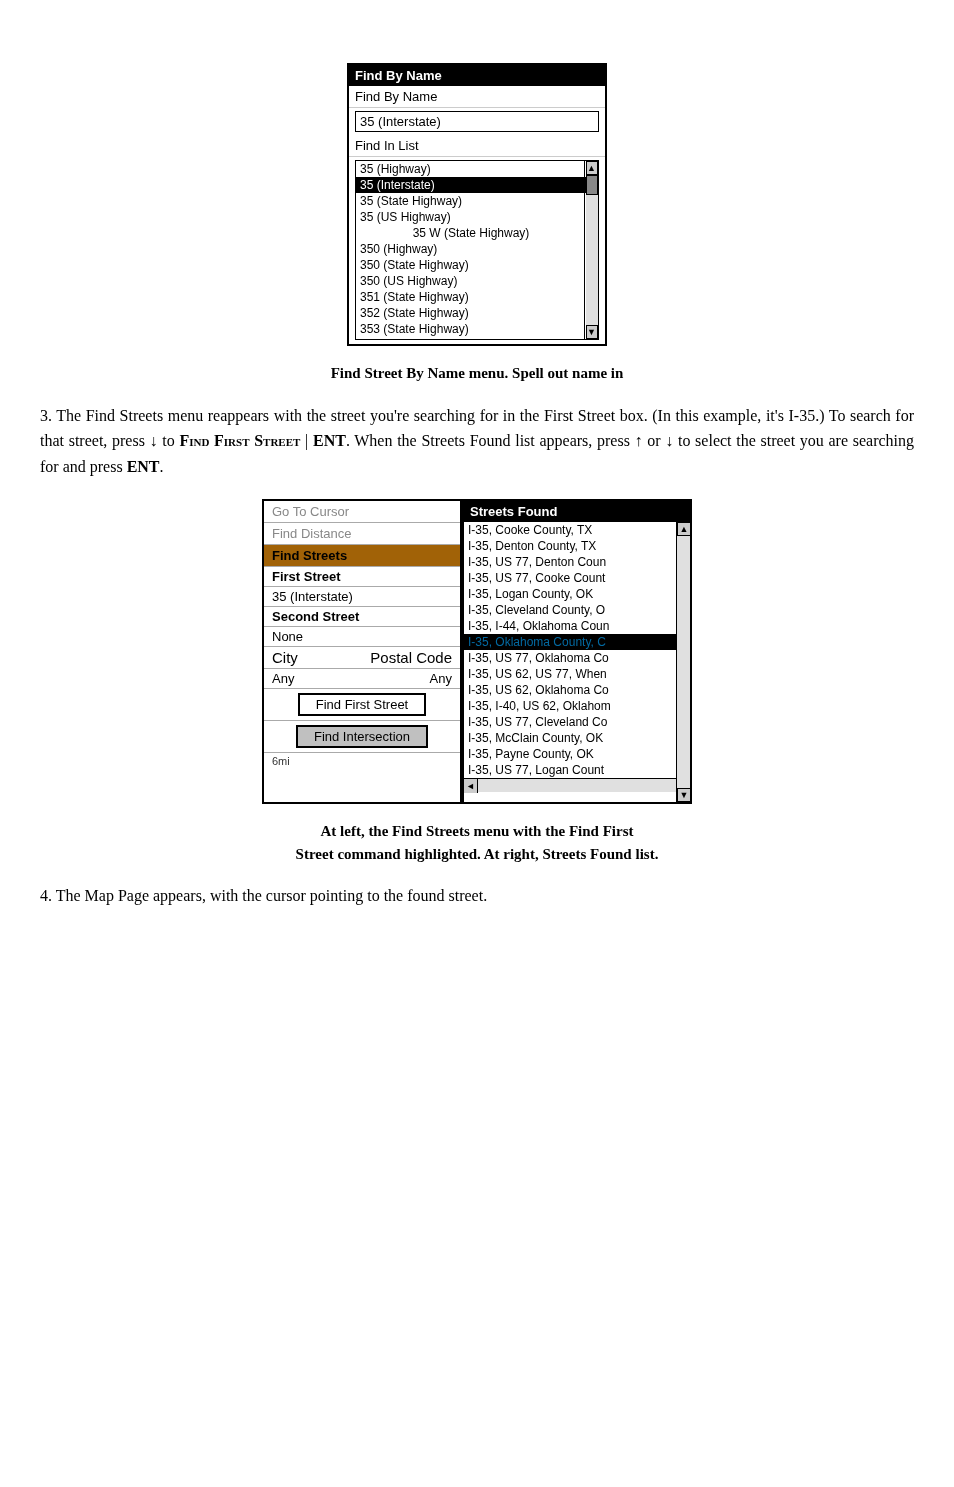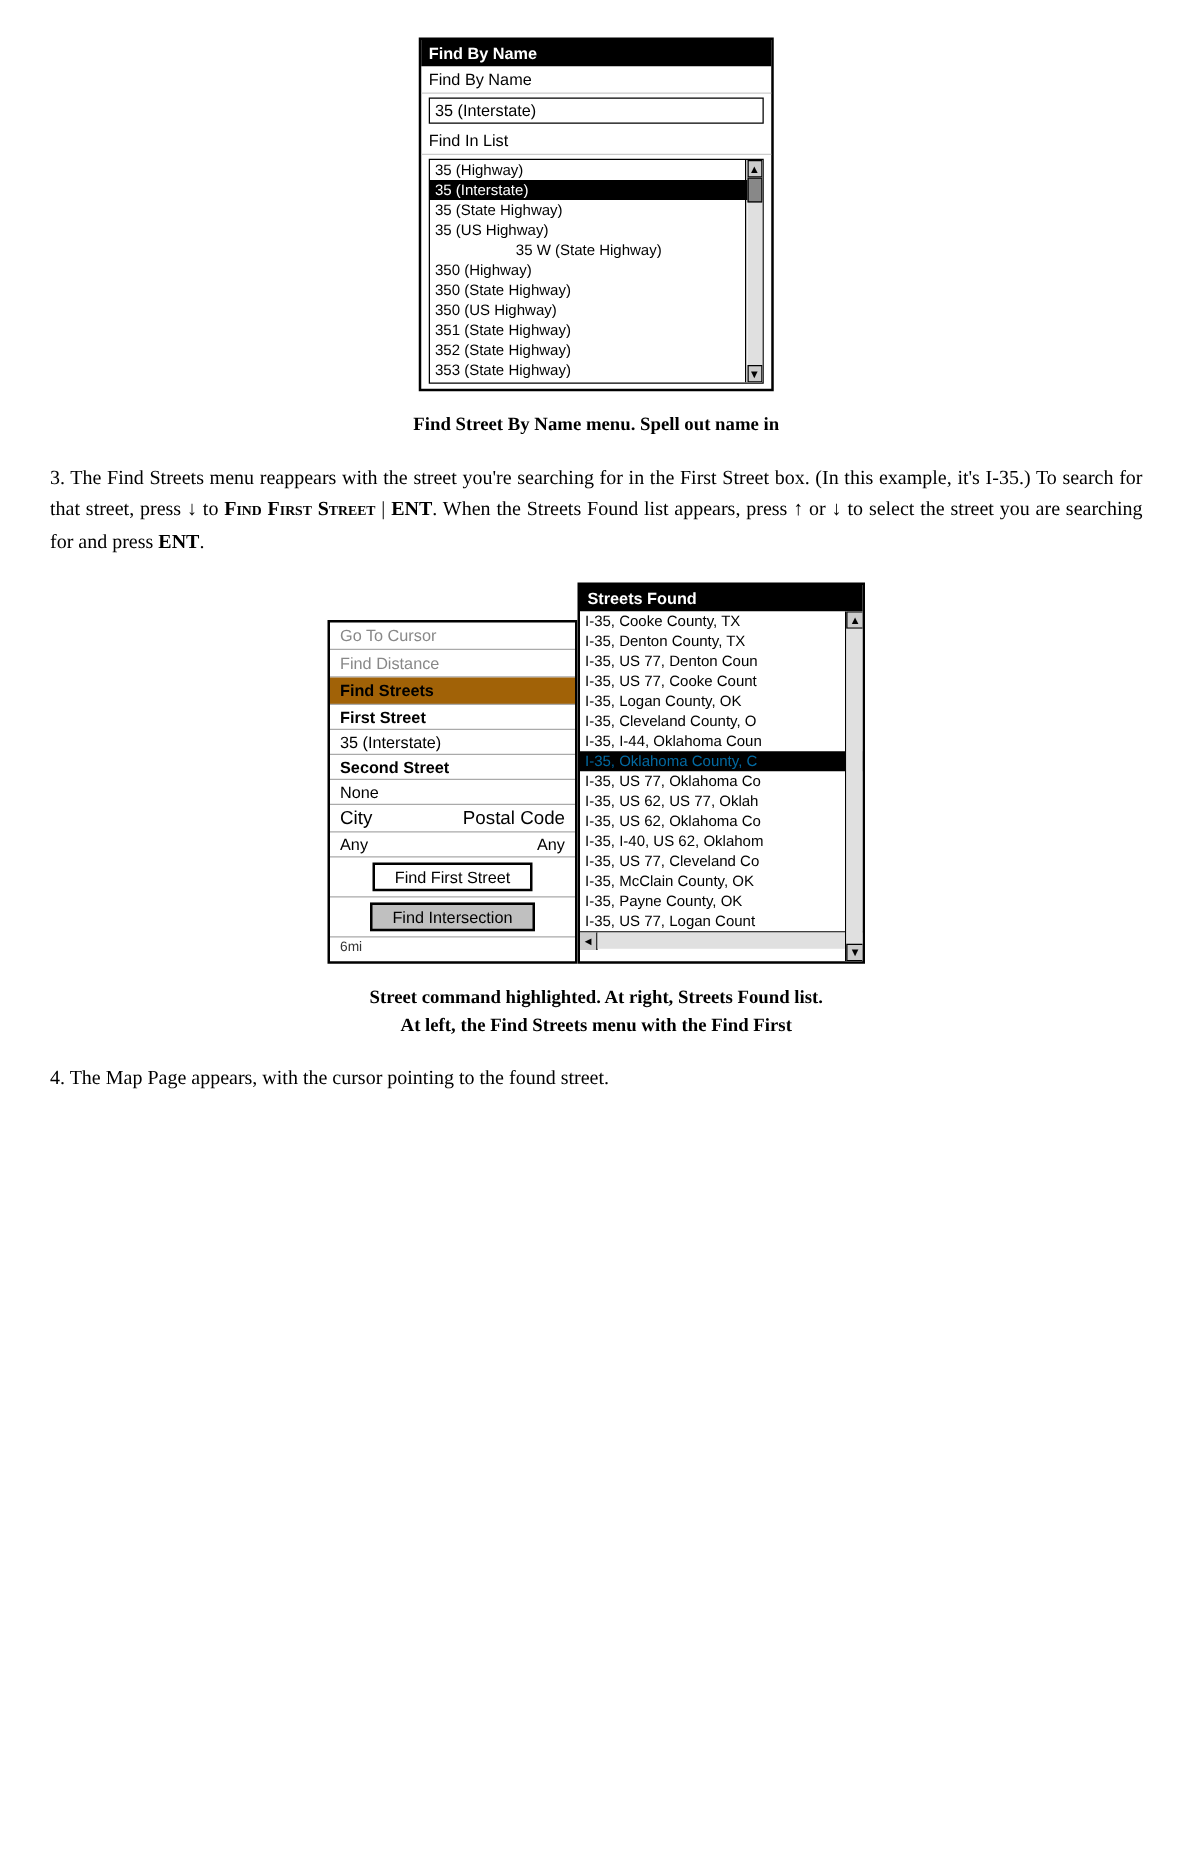--- a/index.html
+++ b/index.html
@@ -20,24 +20,25 @@
 
     
     .screenshot-container {
       display: flex;
       justify-content: center;
       margin-bottom: 16px;
     }
 
     .find-by-name-box {
       border: 2px solid #000;
-      width: 284px;
+      width: 260px;
       background: #fff;
       font-family: Arial, sans-serif;
       font-size: 13px;
+      margin-top: 33px;
     }
 
     .find-by-name-title {
       background: #000;
       color: #fff;
       padding: 3px 6px;
       font-weight: bold;
     }
 
     .find-by-name-row {
@@ -163,21 +164,20 @@
       gap: 0;
     }
 
     
     .find-streets-menu {
       width: 200px;
       border: 2px solid #000;
       background: #fff;
       font-family: Arial, sans-serif;
       font-size: 13px;
-      margin-top: 30px;
     }
 
     .menu-row {
       padding: 3px 8px;
       border-bottom: 1px solid #aaa;
     }
 
     .menu-row.greyed {
       color: #888;
     }
@@ -425,21 +425,21 @@
 
         <div class="street-item" style="padding-right: 16px;">I-35, Cooke County, TX</div>
             <div class="street-item" style="padding-right: 16px;">I-35, Denton County, TX</div>
             <div class="street-item" style="padding-right: 16px;">I-35, US 77, Denton Coun</div>
             <div class="street-item" style="padding-right: 16px;">I-35, US 77, Cooke Count</div>
             <div class="street-item" style="padding-right: 16px;">I-35, Logan County, OK</div>
             <div class="street-item" style="padding-right: 16px;">I-35, Cleveland County, O</div>
             <div class="street-item" style="padding-right: 16px;">I-35, I-44, Oklahoma Coun</div>
             <div class="street-item selected" style="padding-right: 16px;">I-35, Oklahoma County, C</div>
             <div class="street-item" style="padding-right: 16px;">I-35, US 77, Oklahoma Co</div>
-            <div class="street-item" style="padding-right: 16px;">I-35, US 62, US 77, Oklah</div>
+            <div class="street-item" style="padding-right: 16px;">I-35, US 62, US 77, When</div>
             <div class="street-item" style="padding-right: 16px;">I-35, US 62, Oklahoma Co</div>
             <div class="street-item" style="padding-right: 16px;">I-35, I-40, US 62, Oklahom</div>
             <div class="street-item" style="padding-right: 16px;">I-35, US 77, Cleveland Co</div>
             <div class="street-item" style="padding-right: 16px;">I-35, McClain County, OK</div>
             <div class="street-item" style="padding-right: 16px;">I-35, Payne County, OK</div>
             <div class="street-item" style="padding-right: 16px;">I-35, US 77, Logan Count</div>
           </div>
         <div class="streets-scrollbar">
           <div class="scroll-arrow-up" style="background:#ccc;border:1px solid #000;width:14px;height:14px;display:flex;align-items:center;justify-content:center;font-size:9px;">▲</div>
           <div style="flex:1;background:#e0e0e0;"></div>
@@ -448,19 +448,19 @@
         <div class="bottom-scrollbar">
           <div class="h-scroll-arrow">◄</div>
           <div class="h-scroll-track"></div>
           <div class="h-scroll-right">►</div>
         </div>
       </div>
     </div>
   </div>
 
   <div class="caption">
+    <div>At left, the Find Streets menu with the Find First</div>
     <div>Street command highlighted. At right, Streets Found list.</div>
-    <div>At left, the Find Streets menu with the Find First</div>
   </div>
 
   <p class="body-text">4. The Map Page appears, with the cursor pointing to the found street.</p>
 
 </div>
 
 </body></html>

